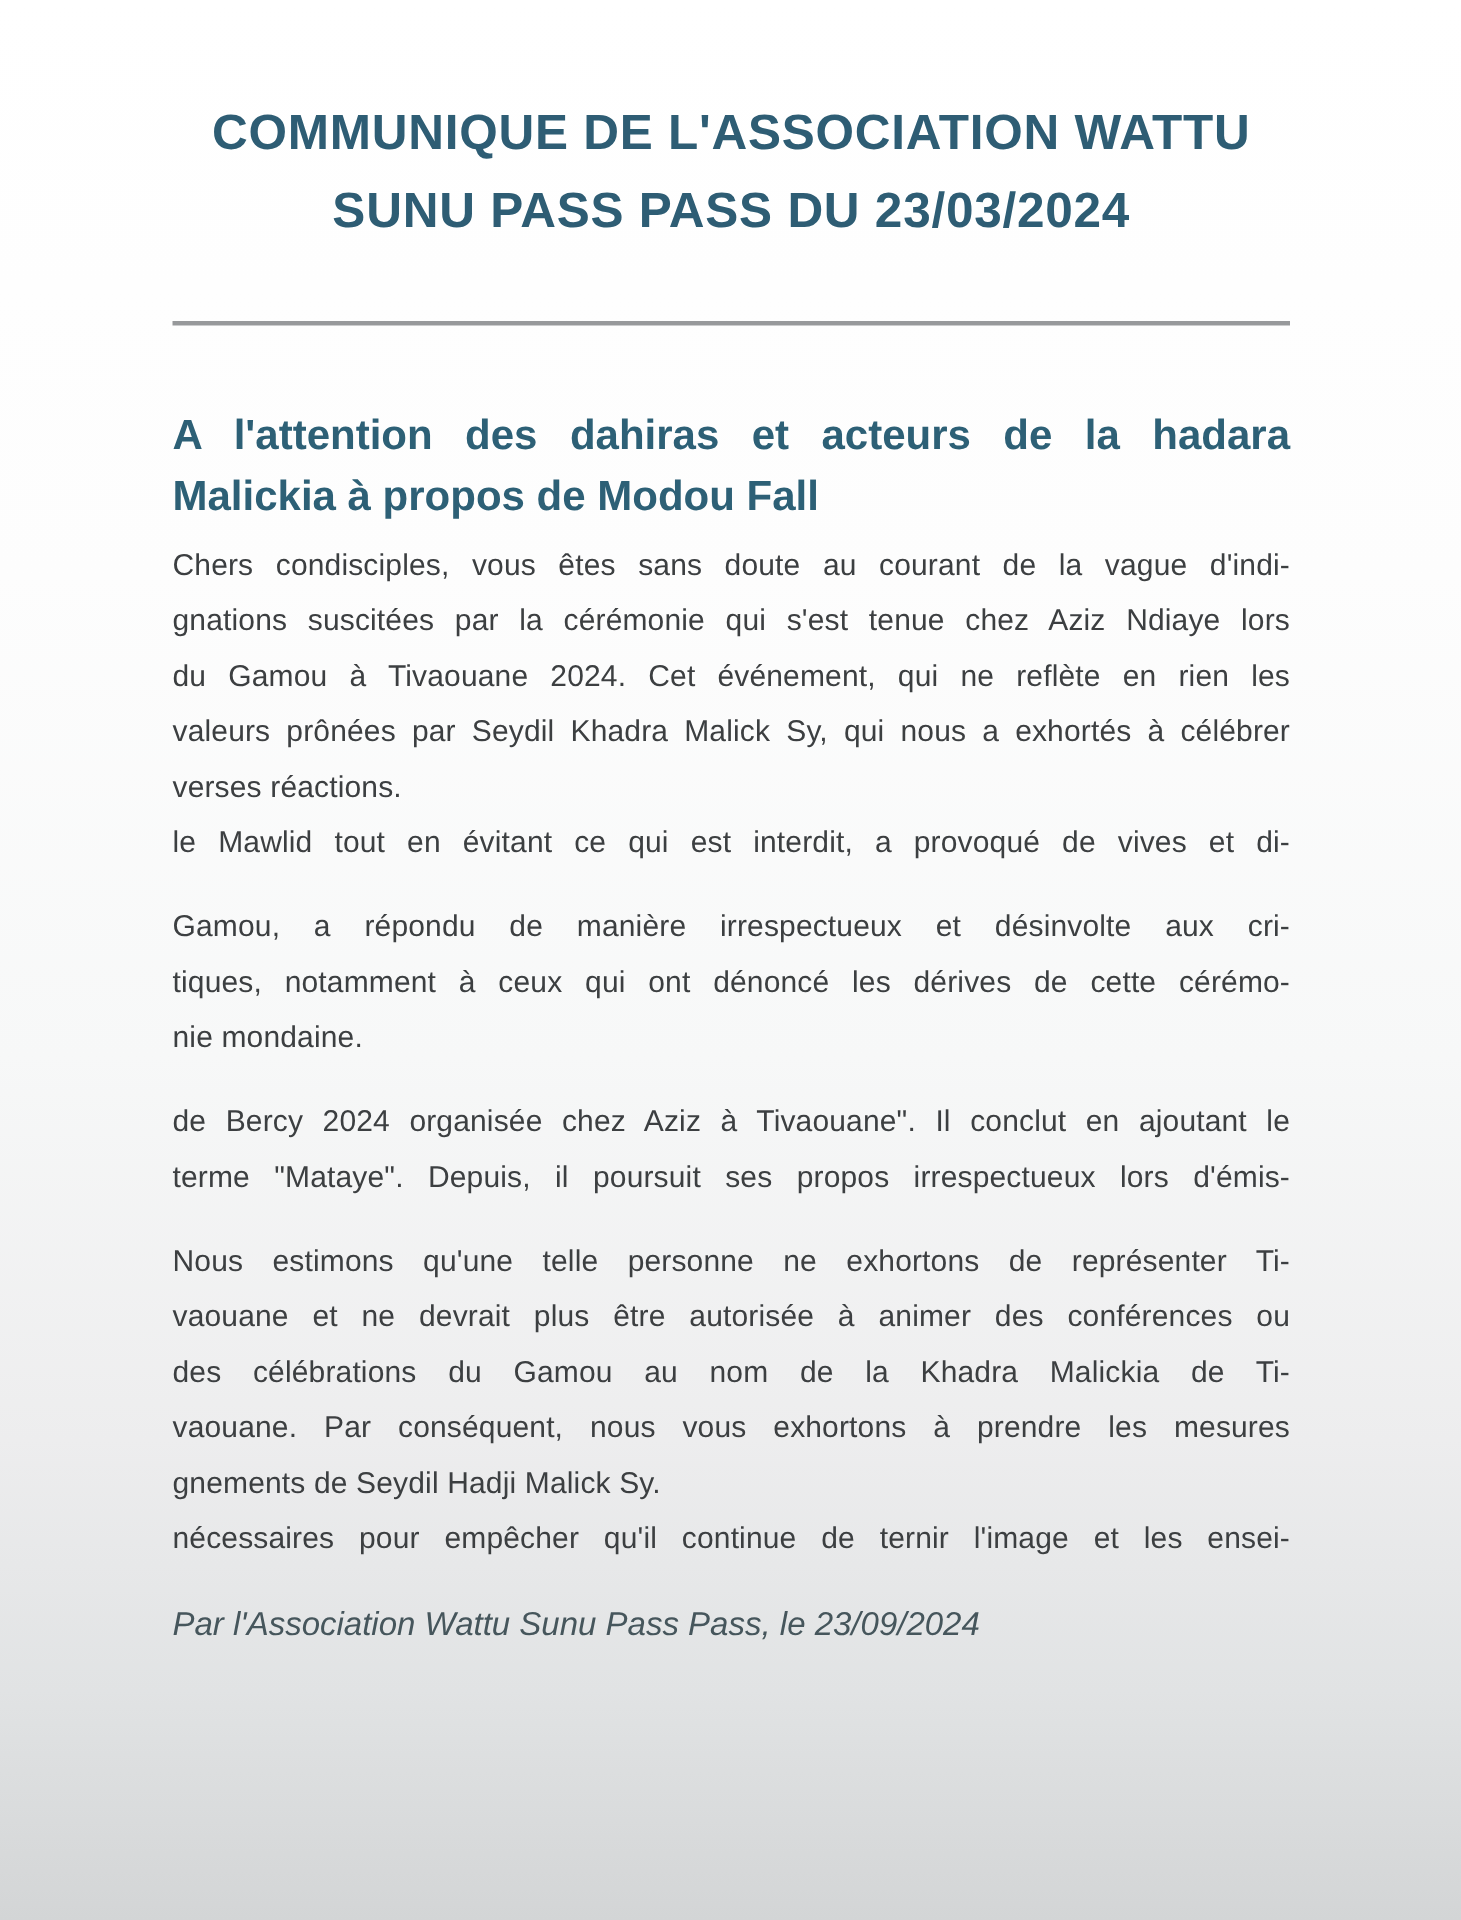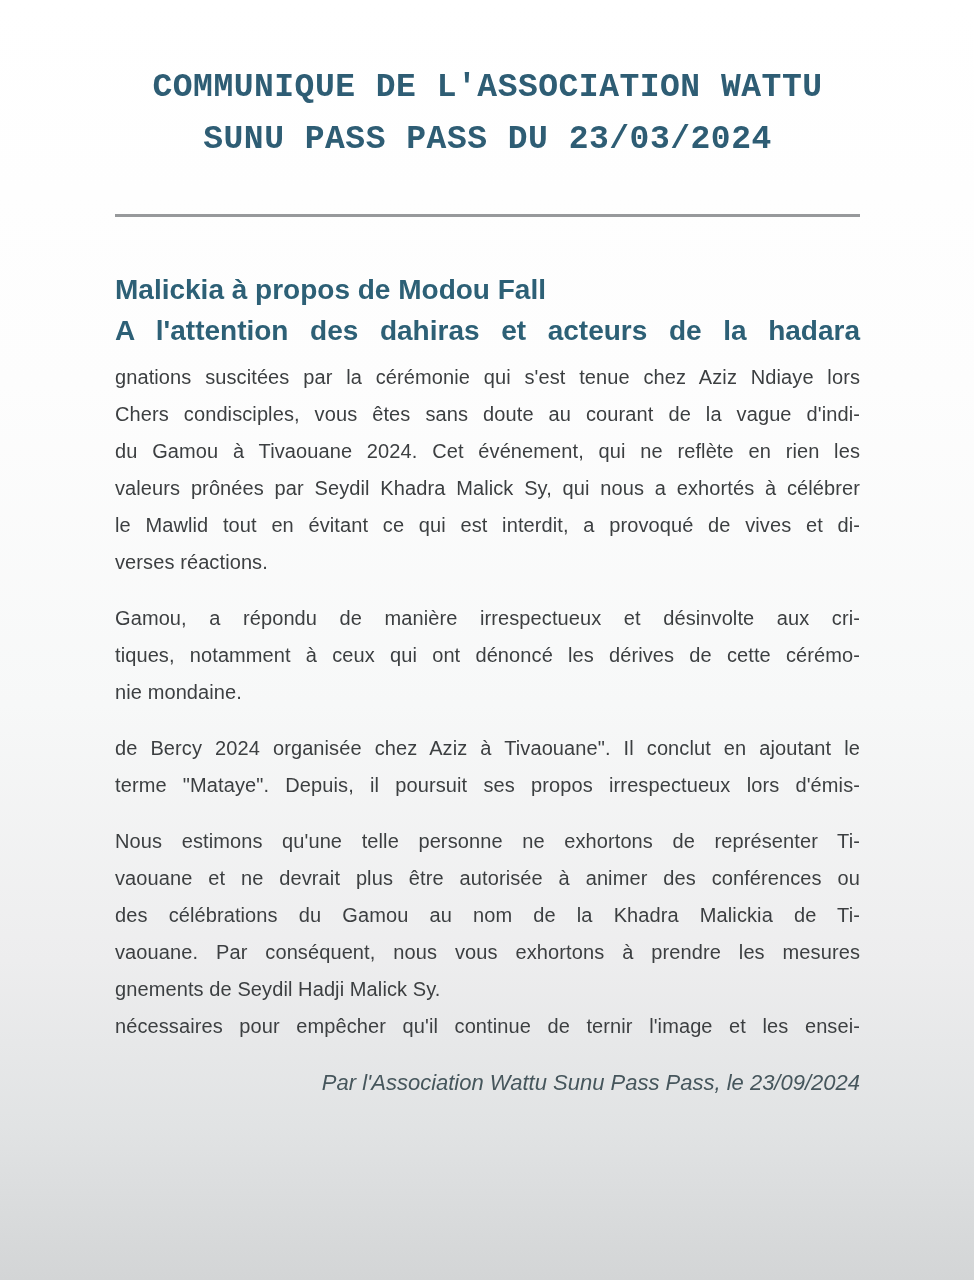--- a/index.html
+++ b/index.html
@@ -21,21 +21,20 @@
   }
   .page {
     box-sizing: border-box;
     width: 974px;
     height: 1280px;
     padding: 0 114px 0 115px;
   }
   .title {
     margin-top: 62px;
     text-align: center;
-    font-family: Liberation Mono, monospace;
   }
   .title-line {
     font-size: 33px;
     font-weight: bold;
     line-height: 52px;
     letter-spacing: 0.5px;
     color: #2e5d74;
     white-space: nowrap;
   }
   .divider {
@@ -74,49 +73,48 @@
   }
   .line.last {
     text-align-last: left;
   }
   .signature {
     margin-top: 12px;
     font-size: 22px;
     font-style: italic;
     line-height: 37px;
     color: #46565c;
-    text-align: right;
   }
 </style>
 </head>
 <body>
 
 <div class="page">
 
   <header class="title">
     <div class="title-line">COMMUNIQUE DE L'ASSOCIATION WATTU</div>
     <div class="title-line">SUNU PASS PASS DU 23/03/2024</div>
   </header>
 
   <div class="divider"></div>
 
   <h2 class="heading">
+    <div class="heading-line just">A l'attention des dahiras et acteurs de la hadara</div>
     <div class="heading-line">Malickia à propos de Modou Fall</div>
-    <div class="heading-line just">A l'attention des dahiras et acteurs de la hadara</div>
   </h2>
 
   <section class="bodytext">
 
     <p class="para">
+      <span class="line">Chers condisciples, vous êtes sans doute au courant de la vague d'indi-</span>
       <span class="line">gnations suscitées par la cérémonie qui s'est tenue chez Aziz Ndiaye lors</span>
-      <span class="line">Chers condisciples, vous êtes sans doute au courant de la vague d'indi-</span>
       <span class="line">du Gamou à Tivaouane 2024. Cet événement, qui ne reflète en rien les</span>
       <span class="line">valeurs prônées par Seydil Khadra Malick Sy, qui nous a exhortés à célébrer</span>
+      <span class="line last">verses réactions.</span>
       <span class="line">le Mawlid tout en évitant ce qui est interdit, a provoqué de vives et di-</span>
-      <span class="line last">verses réactions.</span>
     </p>
 
     <p class="para">
       <span class="line">Gamou, a répondu de manière irrespectueux et désinvolte aux cri-</span>
       <span class="line">tiques, notamment à ceux qui ont dénoncé les dérives de cette cérémo-</span>
       <span class="line last">nie mondaine.</span>
     </p>
 
     <p class="para">
       <span class="line">de Bercy 2024 organisée chez Aziz à Tivaouane". Il conclut en ajoutant le</span>

